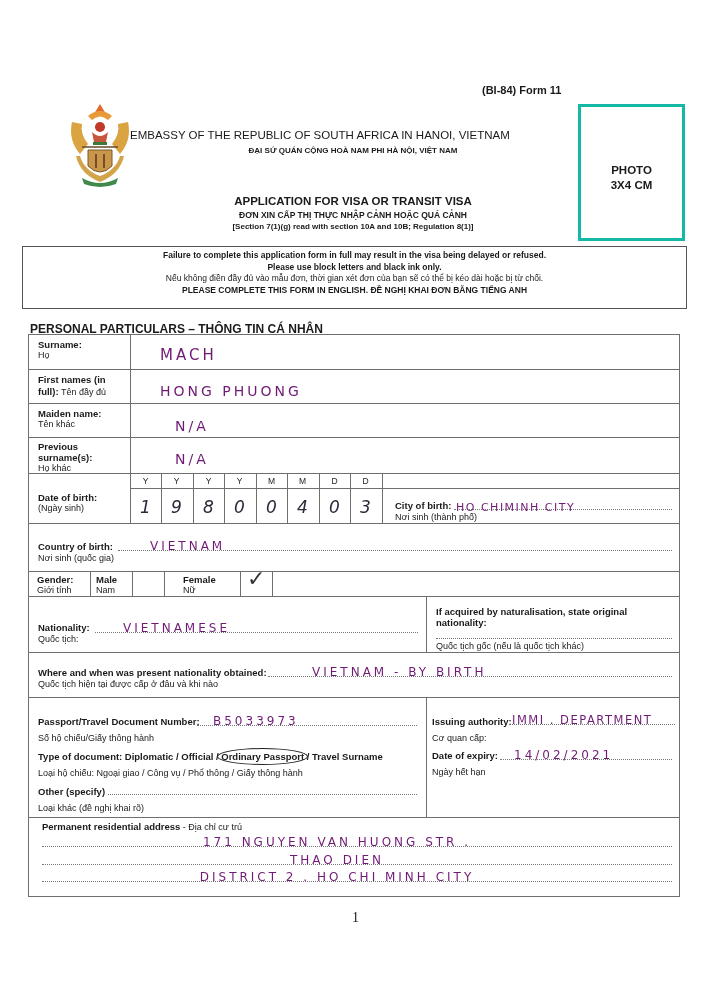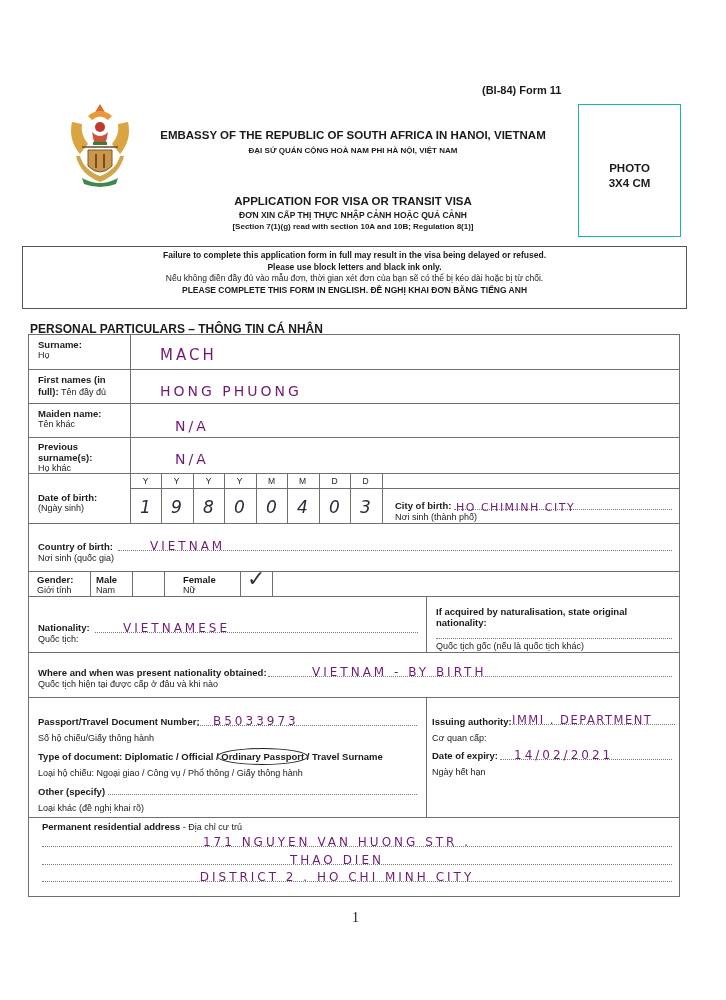--- a/index.html
+++ b/index.html
@@ -14,24 +14,24 @@
       color: #701a75; letter-spacing: 3px; font-size: 13px;
     }
     .dots { border-bottom: 1px dotted #777; }
     .line-h { position: absolute; height: 0; border-top: 1px solid #6f6f6f; }
     .line-v { position: absolute; width: 0; border-left: 1px solid #6f6f6f; }
     .lbl { font-size: 9px; line-height: 11px; }
     .lbl .b { font-size: 9.5px; }
 
     
     #form-number { left: 482px; top: 84px; font-size: 11px; font-weight: bold; }
-    #photo-box { left: 578px; top: 104px; width: 101px; height: 131px; border: 1px solid #14b8a6; }
+    #photo-box { left: 578px; top: 104px; width: 101px; height: 131px; border: 3px solid #14b8a6; }
     #photo-text { width: 100%; text-align: center; top: 56px; font-size: 11.5px; font-weight: bold; line-height: 15px; }
     #coat-of-arms { left: 66px; top: 100px; width: 68px; height: 90px; }
-    #embassy-title { left: 130px; width: 446px; top: 129px; text-align: center; font-size: 11.5px; font-weight: bold; }
+    #embassy-title { left: 130px; width: 446px; top: 129px; font-size: 11.5px; font-weight: normal; }
     #embassy-title-vn { left: 130px; width: 446px; top: 146px; text-align: center; font-size: 8px; font-weight: bold; }
     #app-title { left: 130px; width: 446px; top: 195px; text-align: center; font-size: 11.5px; font-weight: bold; }
     #app-title-vn { left: 130px; width: 446px; top: 210px; text-align: center; font-size: 8.5px; font-weight: bold; }
     #app-section { left: 130px; width: 446px; top: 222px; text-align: center; font-size: 8px; font-weight: bold; }
 
     
     #warning-box { left: 22px; top: 246px; width: 663px; height: 61px; border: 1px solid #555; text-align: center; }
     #warning-box div { font-size: 8.5px; line-height: 11.5px; }
 
     #section-title { left: 30px; top: 322px; font-size: 12px; font-weight: bold; }

